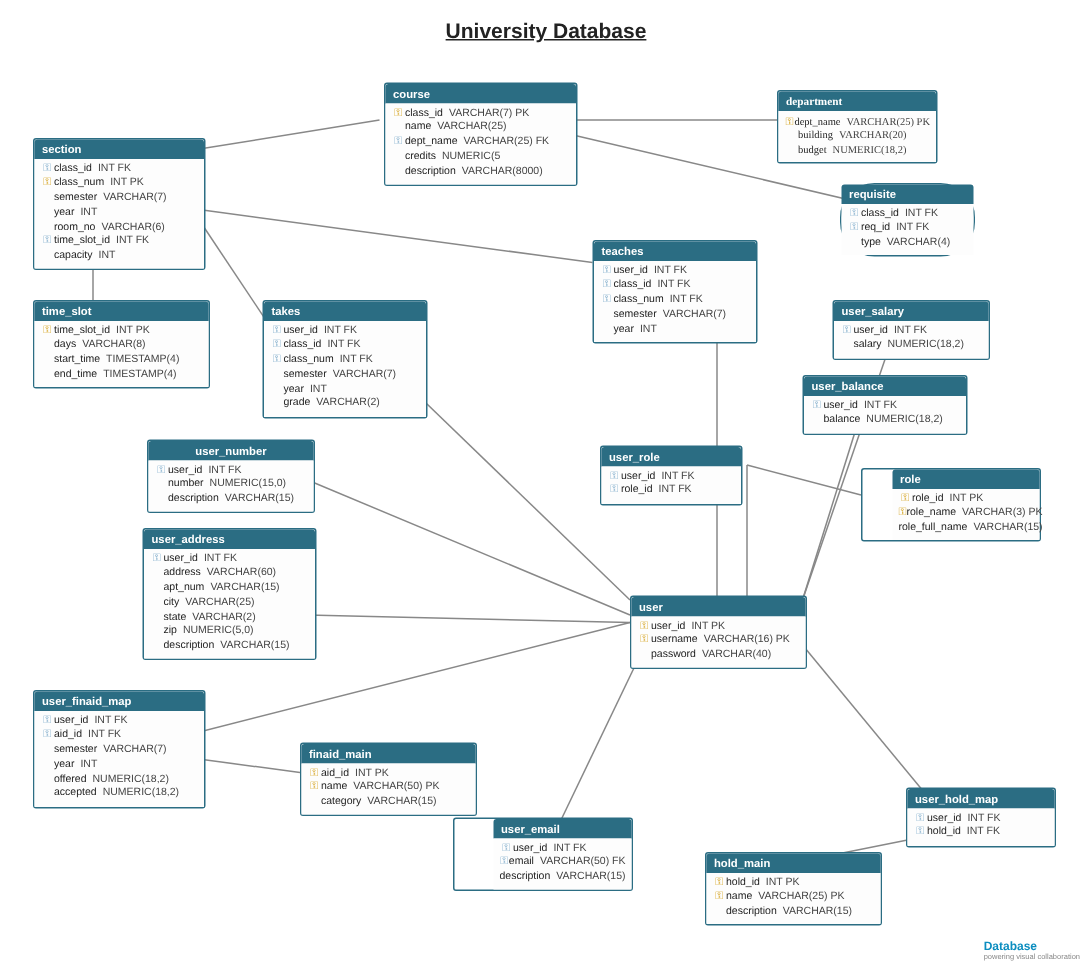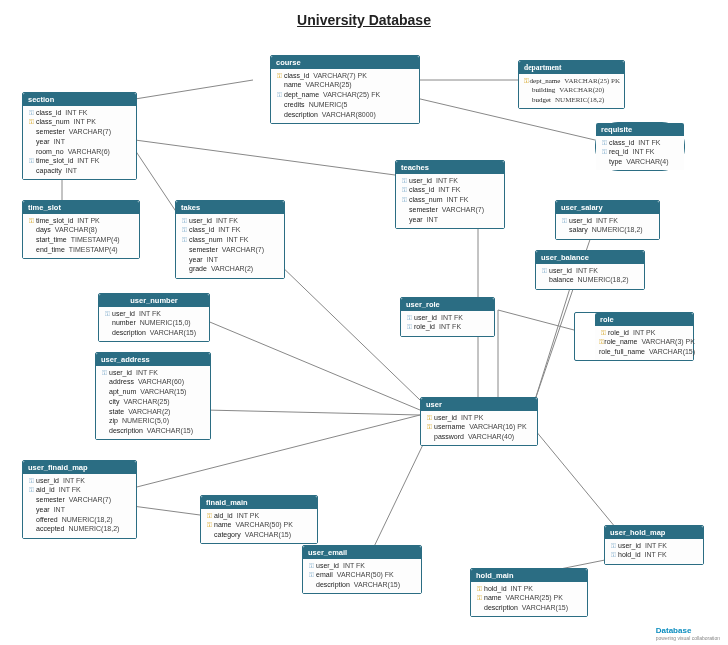--- a/index.html
+++ b/index.html
@@ -143,21 +143,21 @@
         <span class="attr-type">INT  FK</span>
       </div>
       <div class="attr">
         <span class="key-slot "></span>
         <span class="attr-name">capacity</span>
         <span class="attr-type">INT</span>
       </div>
     </div>
 </div>
 
-<div class="entity" style="left:270px; top:55px; width:150px;">
+<div class="entity" style="left:256px; top:55px; width:129px;">
   <div class="entity-header">course</div>
   <div class="entity-body">
       <div class="attr">
         <span class="key-slot pk">⚿</span>
         <span class="attr-name">class_id</span>
         <span class="attr-type">VARCHAR(7)  PK</span>
       </div>
       <div class="attr">
         <span class="key-slot "></span>
         <span class="attr-name">name</span>
@@ -195,21 +195,21 @@
         <span class="attr-type">VARCHAR(20)</span>
       </div>
       <div class="attr">
         <span class="key-slot "></span>
         <span class="attr-name">budget</span>
         <span class="attr-type">NUMERIC(18,2)</span>
       </div>
     </div>
 </div>
 
-<div class="entity" style="left:595px; top:122px; width:90px;border-radius:23px;">
+<div class="entity" style="left:560px; top:122px; width:90px;border-radius:23px;">
   <div class="entity-header">requisite</div>
   <div class="entity-body">
       <div class="attr">
         <span class="key-slot fk">⚿</span>
         <span class="attr-name">class_id</span>
         <span class="attr-type">INT  FK</span>
       </div>
       <div class="attr">
         <span class="key-slot fk">⚿</span>
         <span class="attr-name">req_id</span>
@@ -518,21 +518,21 @@
         <span class="attr-type">VARCHAR(50)  PK</span>
       </div>
       <div class="attr">
         <span class="key-slot "></span>
         <span class="attr-name">category</span>
         <span class="attr-type">VARCHAR(15)</span>
       </div>
     </div>
 </div>
 
-<div class="entity" style="left:302px; top:545px; width:120px;">
+<div class="entity" style="left:302px; top:545px; width:120px;padding-left:26px;">
   <div class="entity-header">user_email</div>
   <div class="entity-body">
       <div class="attr">
         <span class="key-slot fk">⚿</span>
         <span class="attr-name">user_id</span>
         <span class="attr-type">INT  FK</span>
       </div>
       <div class="attr">
         <span class="key-slot fk">⚿</span>
         <span class="attr-name">email</span>

